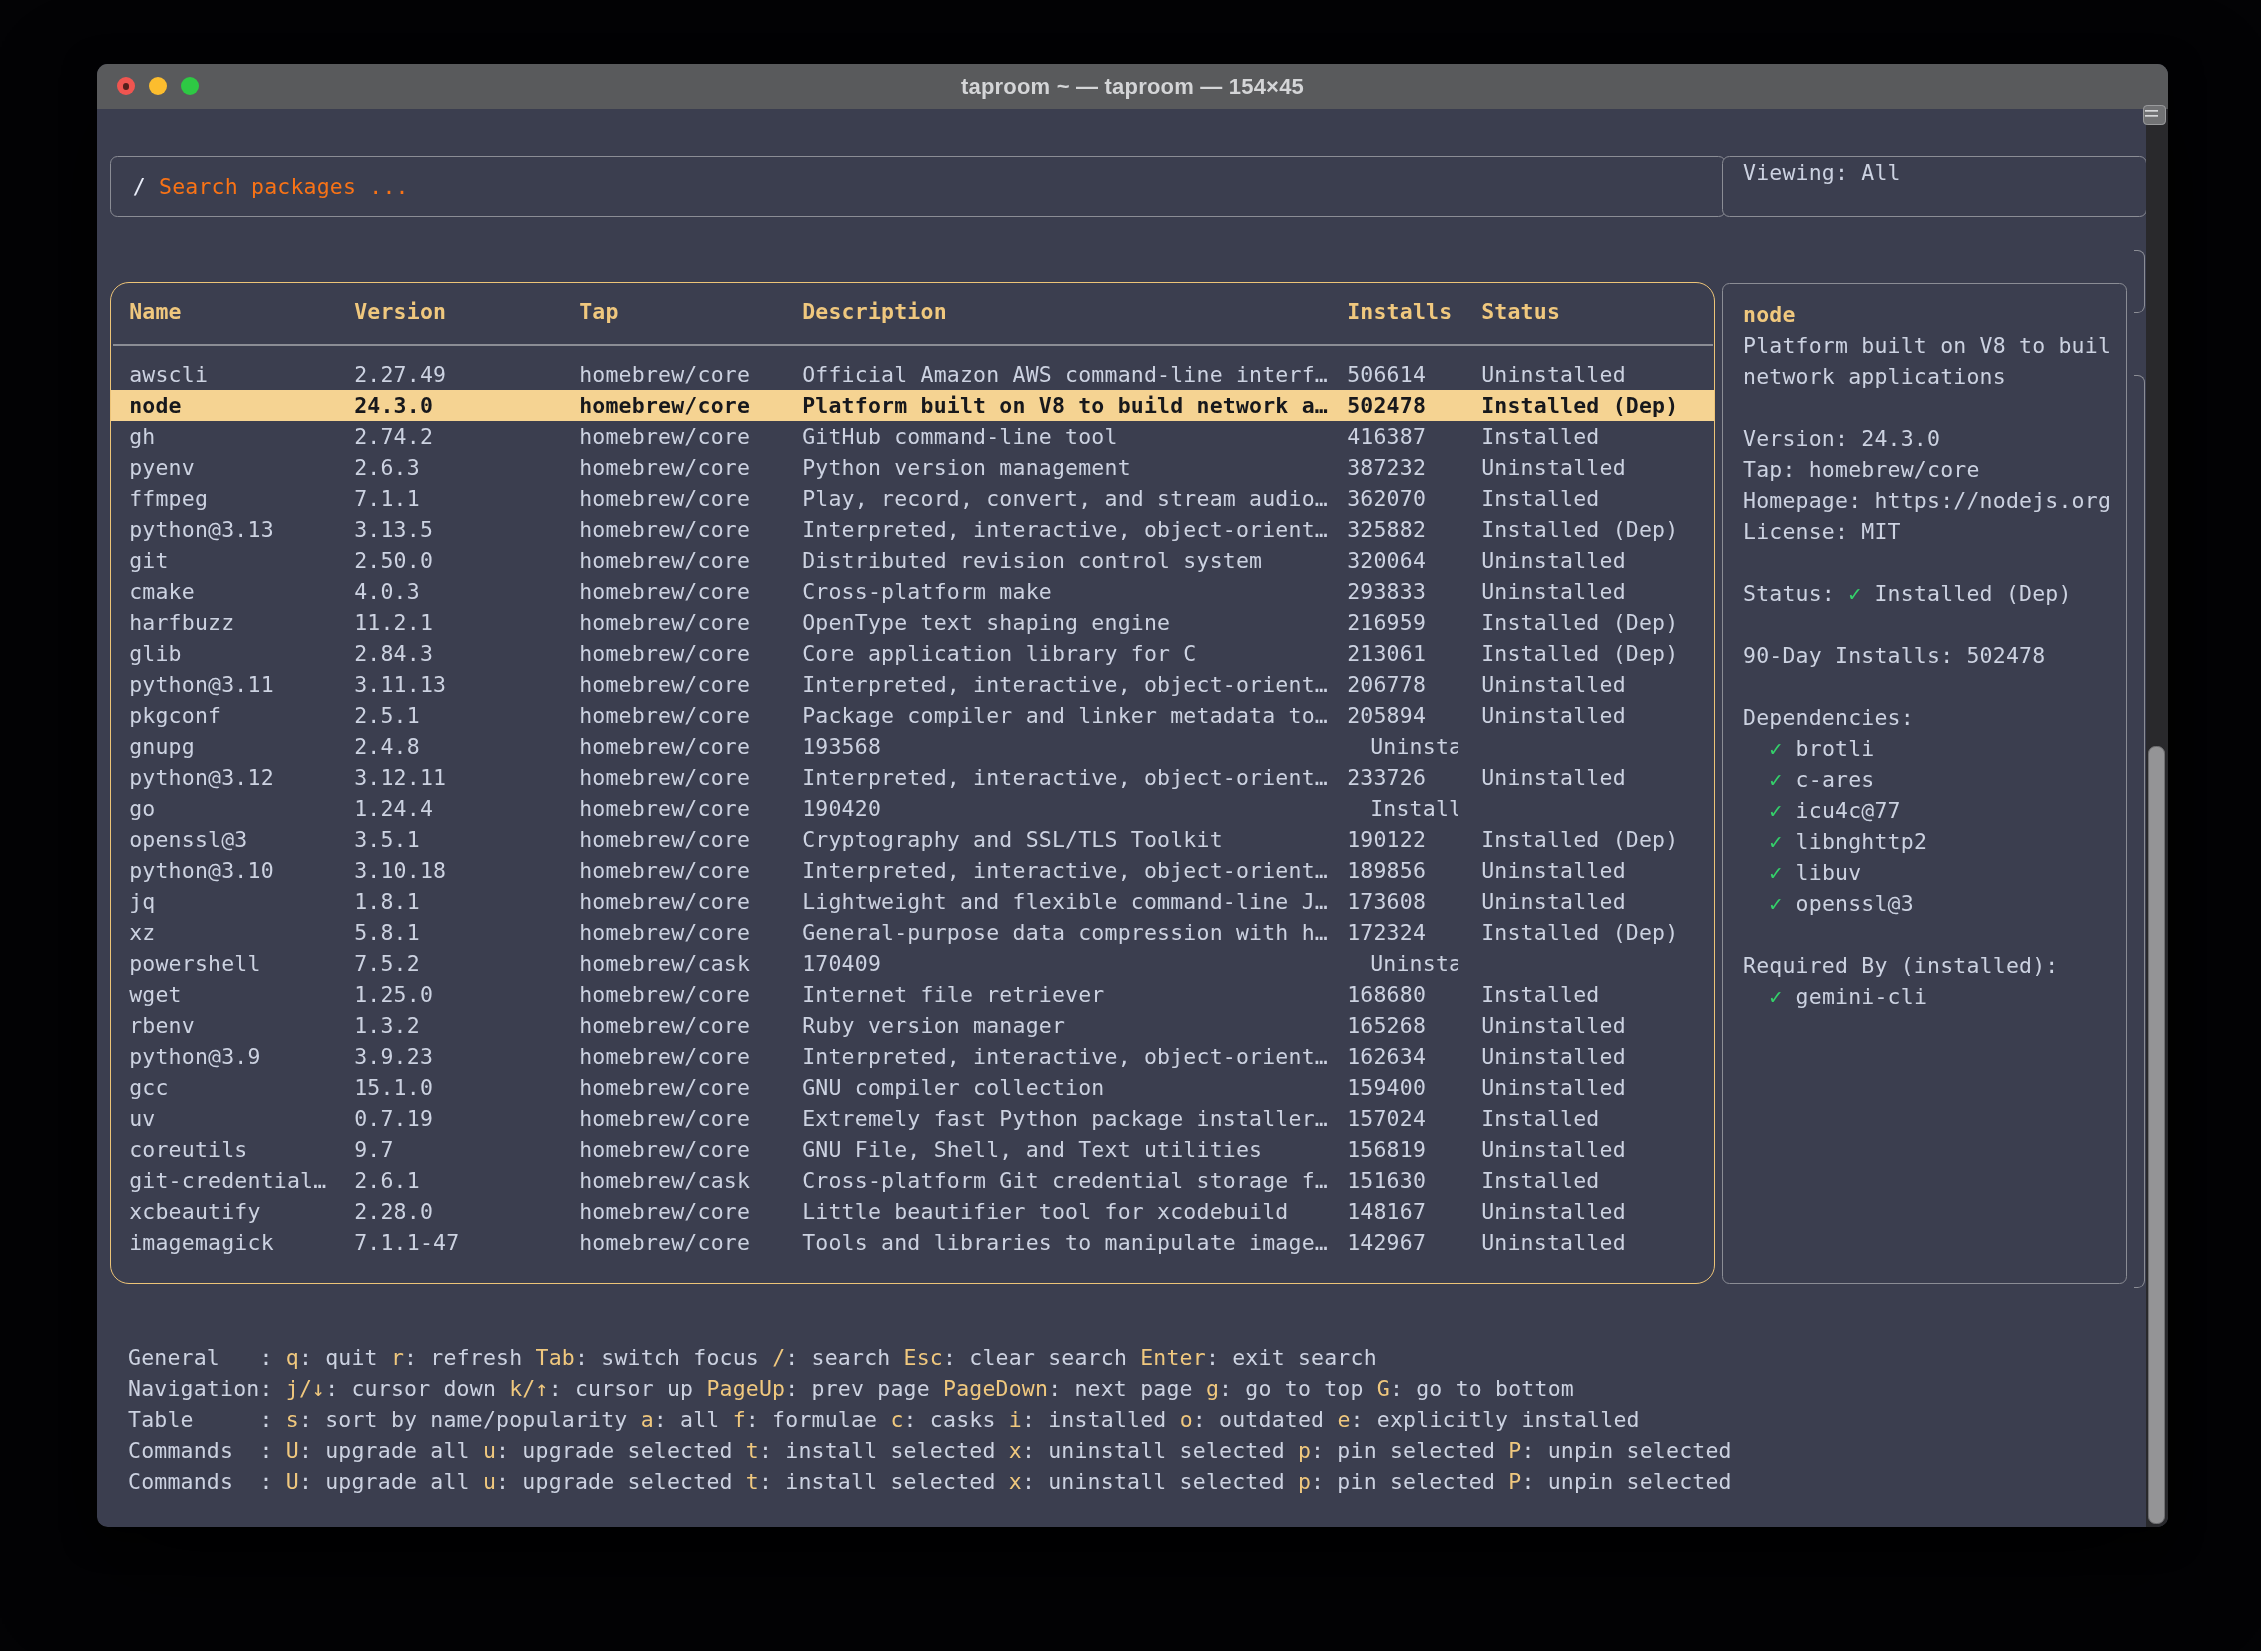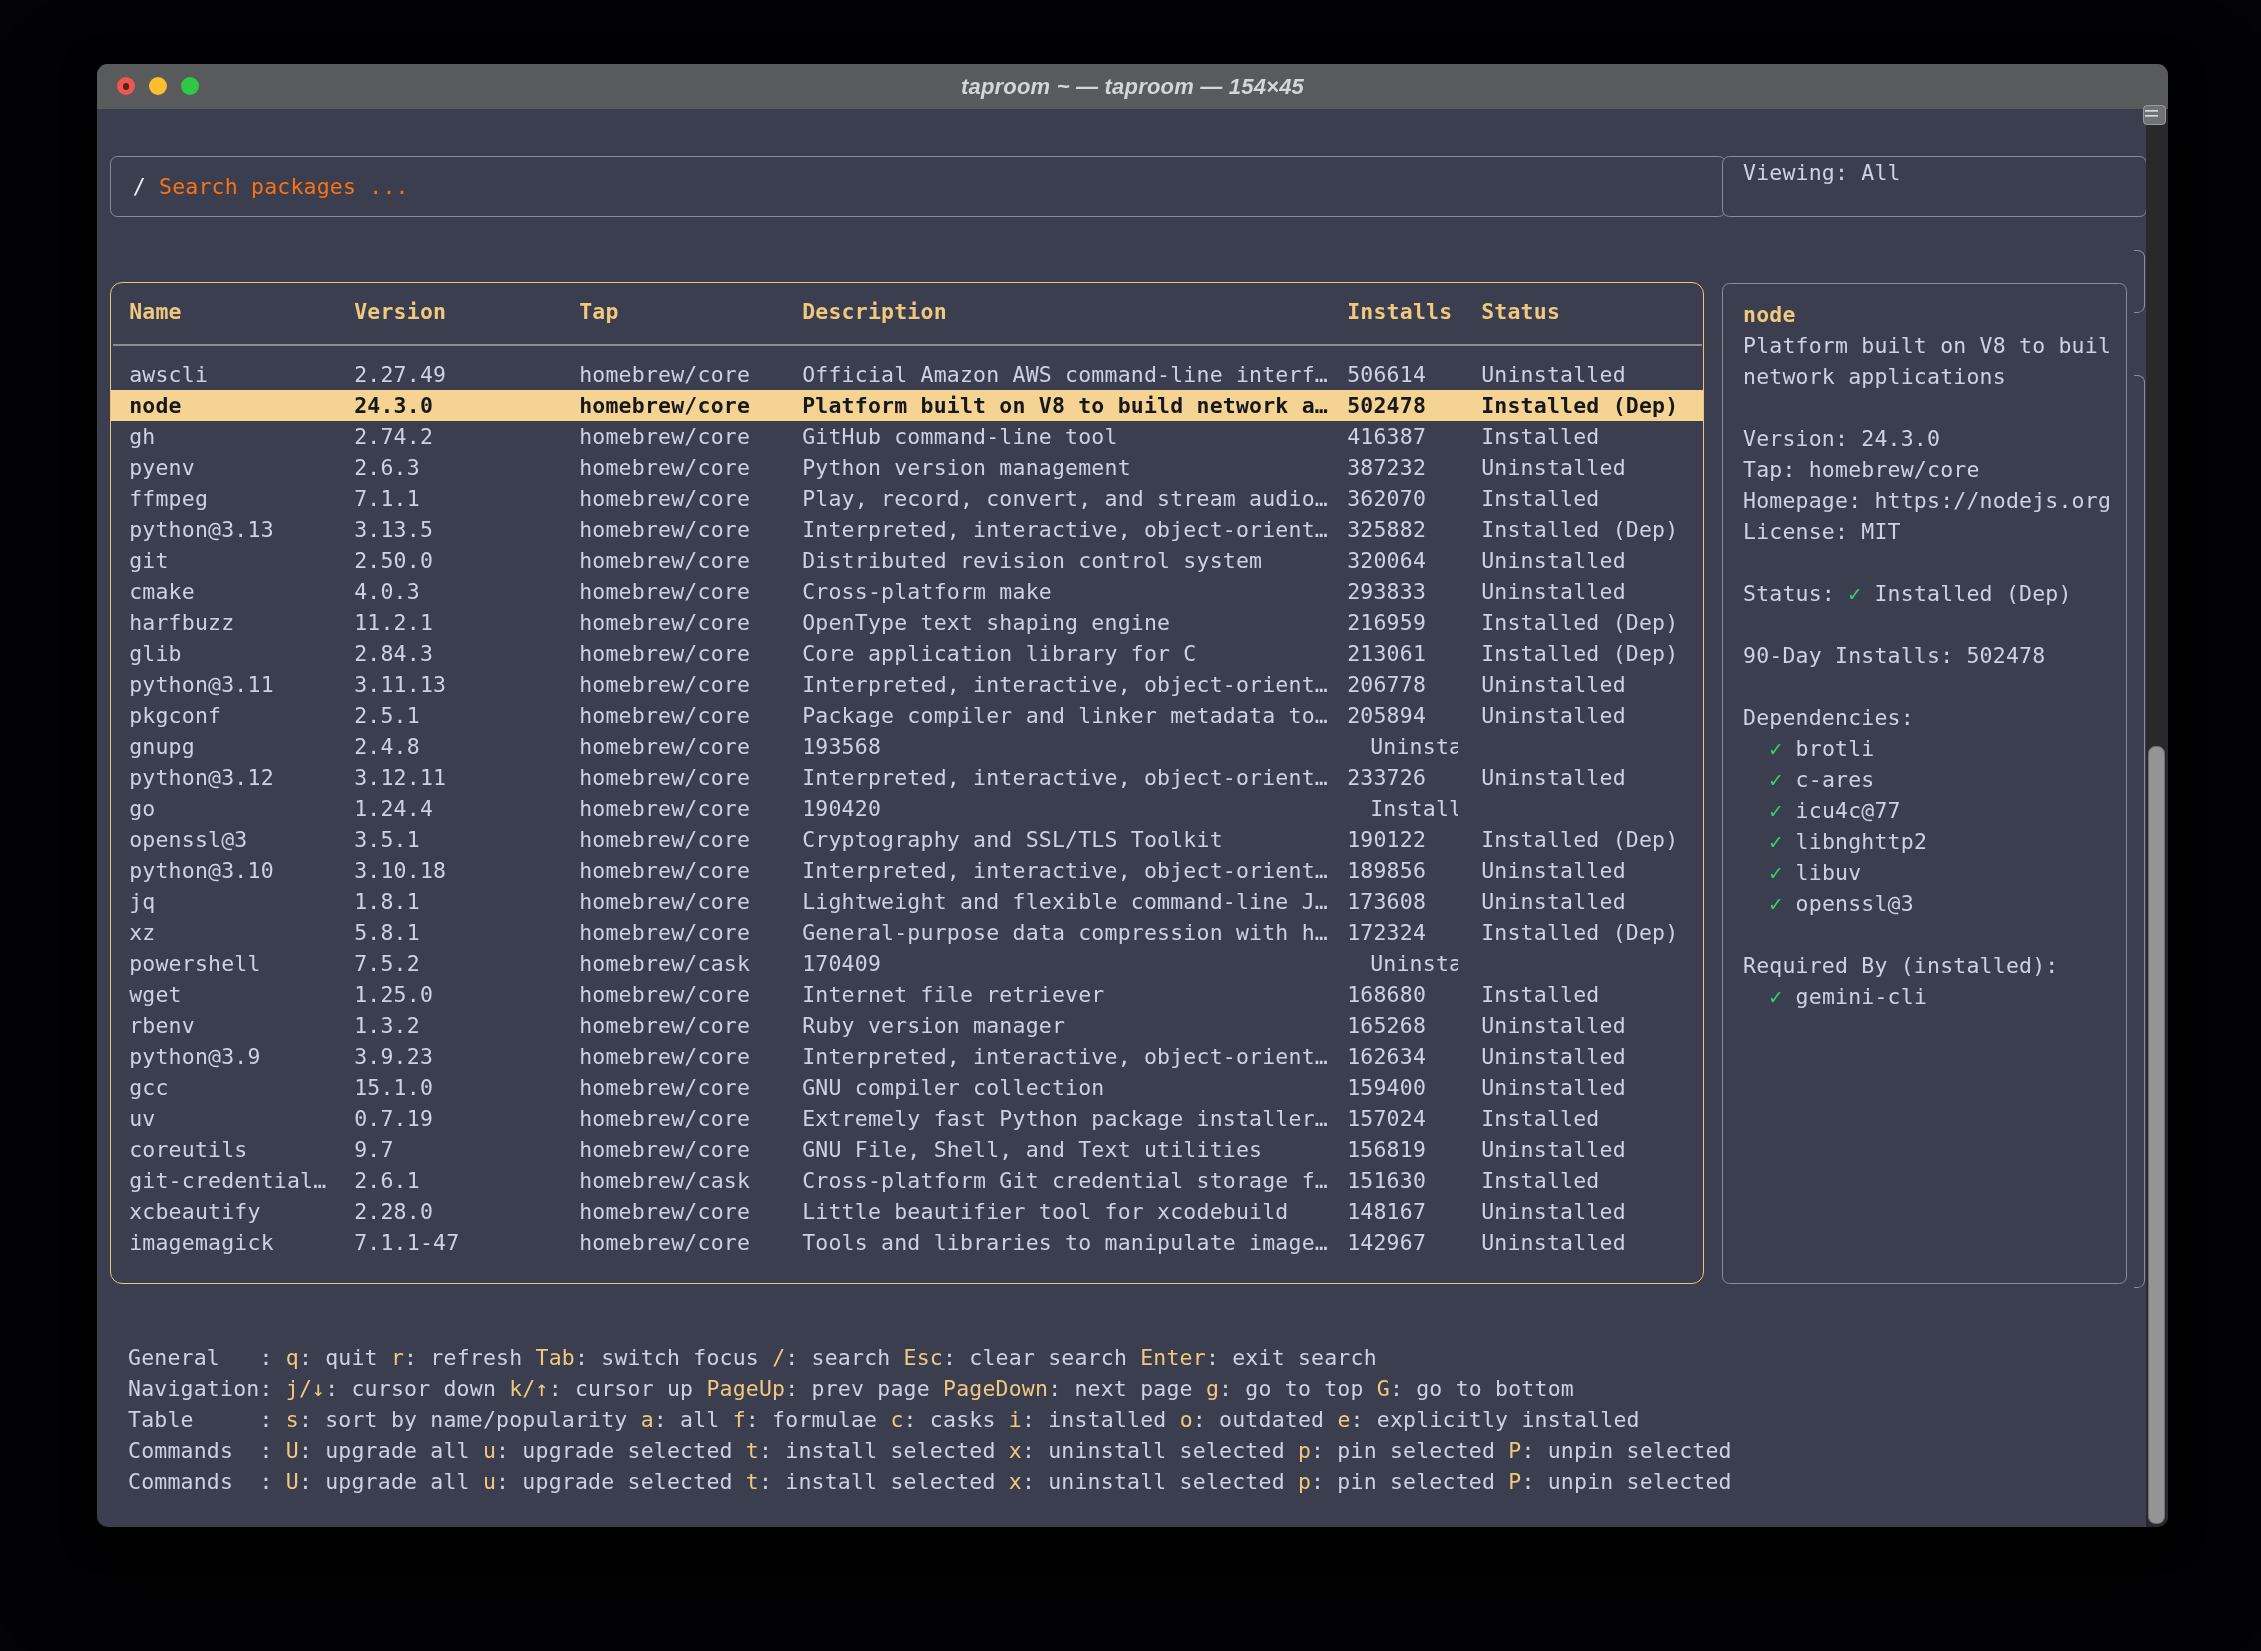--- a/index.html
+++ b/index.html
@@ -19,36 +19,36 @@
     display:flex;align-items:center;justify-content:center;
   }
   .traffic{position:absolute;left:20px;top:13.2px;display:flex;gap:14px;}
   .light{width:18px;height:18px;border-radius:50%;position:relative;}
   .light.red{background:#f05550;}
   .light.yellow{background:#fcbd2e;}
   .light.green{background:#2ec944;}
   .light.red .dot{position:absolute;left:5.8px;top:5.8px;width:6.6px;height:6.6px;border-radius:50%;background:#56201c;}
   .wtitle{
     font-family:"Liberation Sans", sans-serif;font-size:22px;font-weight:bold;
-    color:#d4d5d7;letter-spacing:0.2px;font-style:italic;
+    color:#d4d5d7;letter-spacing:0.2px;
   }
   
   .term{font-size:21.5px;line-height:31px;letter-spacing:0.2px;color:#ccd2e1;white-space:pre;}
   .yellow{color:#f0c87e;}
   .green{color:#34d06a;}
   .dim{color:#f97316;}
   
   .gbox{position:absolute;border:1.7px solid #8b8d95;border-radius:7.4px;background:#3b3e4f;}
   .searchbox{left:13.2px;top:92px;width:1592px;height:59px;display:flex;align-items:center;padding-left:21.5px;box-sizing:content-box;}
   .viewbox{left:1625px;top:92px;width:403px;height:59px;display:flex;align-items:flex-start;padding-left:20px;box-sizing:content-box;}
   .slash{color:#e9edf9;}
   
   .tablepanel{
     position:absolute;left:13.2px;top:218px;width:1592px;height:1000px;
-    border:1.7px solid #edc478;border-radius:12px;overflow:hidden;
+    border:1.7px solid #edc478;border-radius:19px;overflow:hidden;padding-left:11px;
   }
   .thead{position:absolute;left:0;top:13.2px;width:100%;}
   .hsep{position:absolute;left:1.7px;right:1.7px;top:61px;height:1.7px;background:#8b8d95;}
   .rows{position:absolute;left:0;top:76px;width:100%;}
   .trow, .thead{
     display:grid;
     grid-template-columns:225px 225px 223px 545px 111px 1fr;
     padding-left:18px;height:31px;
   }
   .thead .cell{color:#f0c87e;font-weight:bold;}

